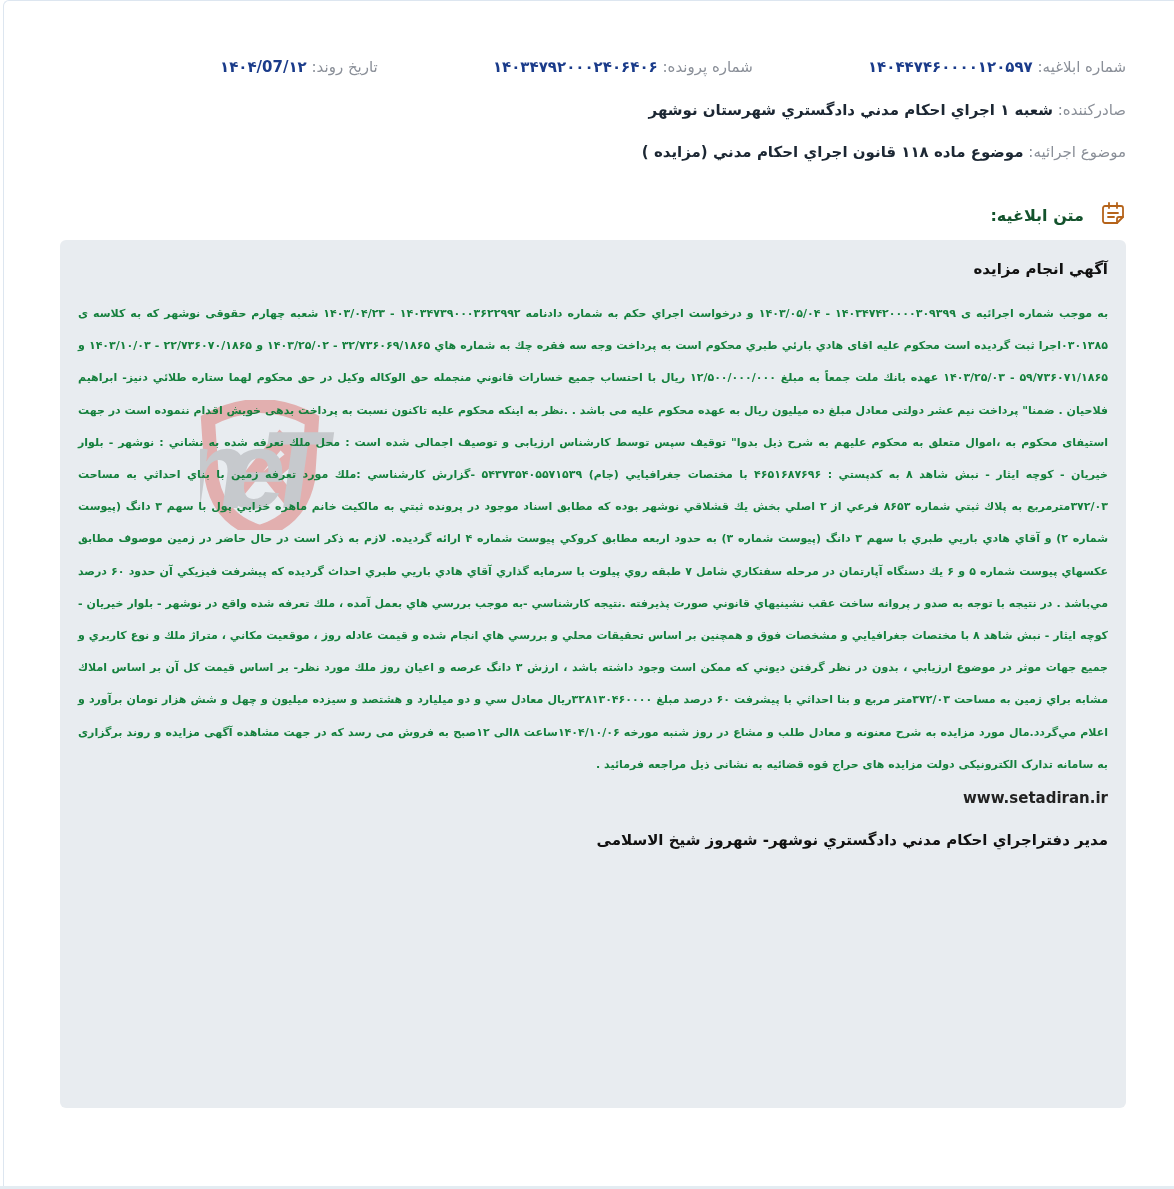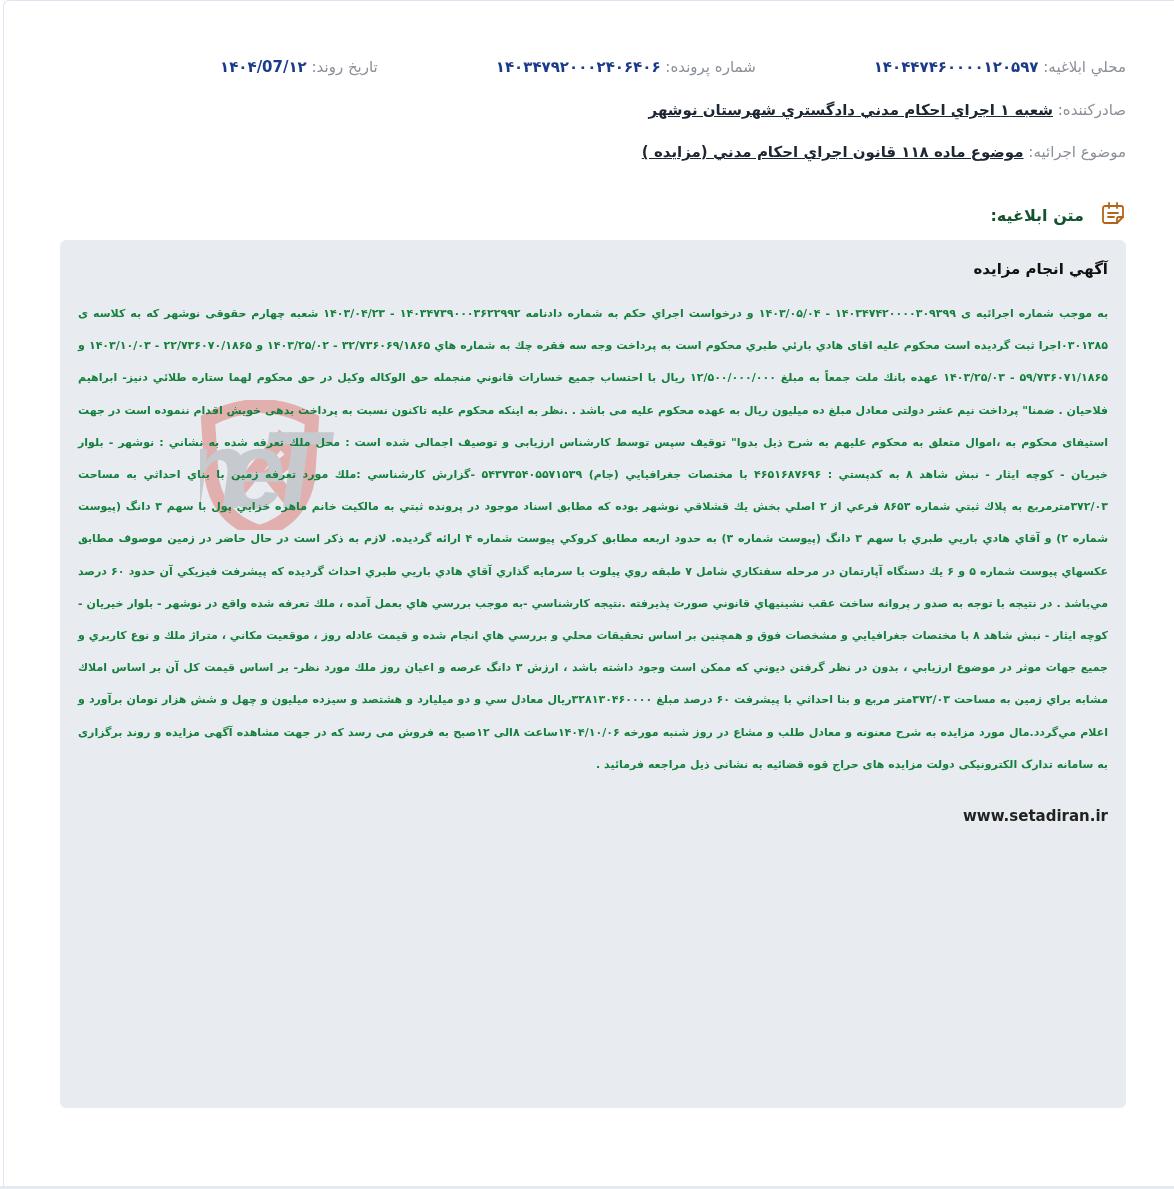--- a/index.html
+++ b/index.html
@@ -42,21 +42,21 @@
     }
     .meta-item { white-space: nowrap; }
     .meta-label { color: #8a8f98; }
     .meta-value { color: #1a3b8a; font-weight: bold; }
     .line {
       position: absolute;
       right: 48px;
       font-size: 15px;
       white-space: nowrap;
     }
-    .line .meta-value { color: #1c2733; text-decoration: underline; }
+    .line .meta-value { color: #1c2733; }
     .section-title {
       position: absolute;
       top: 200px;
       right: 48px;
       display: flex;
       align-items: center;
       gap: 16px;
       color: #14532d;
       font-weight: bold;
       font-size: 16px;
@@ -97,40 +97,40 @@
       color: #15803d;
       text-align: justify;
       text-align-last: right;
       margin-top: 20px;
     }
     .notice-url {
       position: relative;
       font-weight: bold;
       font-size: 15px;
       color: #222;
-      margin-top: 26px;
+      margin-top: 8px;
       direction: ltr;
       text-align: right;
     }
     .notice-signature {
       position: relative;
       font-weight: bold;
       font-size: 15px;
       color: #111;
       margin-top: 24px;
     }
   </style>
 </head>
 <body>
 
 <div class="frame"></div>
 
 <div class="meta-row">
   <div class="meta-item">
-    <span class="meta-label">محلي ابلاغيه:</span>
+    <span class="meta-label">شماره ابلاغيه:</span>
     <span class="meta-value">۱۴۰۴۴۷۴۶۰۰۰۰۱۲۰۵۹۷</span>
   </div>
   <div class="meta-item">
     <span class="meta-label">شماره پرونده:</span>
     <span class="meta-value">۱۴۰۳۴۷۹۲۰۰۰۲۴۰۶۴۰۶</span>
   </div>
   <div class="meta-item">
     <span class="meta-label">تاريخ روند:</span>
     <span class="meta-value">۱۴۰۴/07/۱۲</span>
   </div>
@@ -167,15 +167,16 @@
         <path d="M8 20 Q60 -8 112 20 L108 80 Q100 120 60 132 Q20 120 12 80 Z" fill="none" stroke="#e2a9a9" stroke-width="14"></path>
         <path d="M35 95 L80 40 L95 55 L70 75 L90 100" fill="none" stroke="#e2a9a9" stroke-width="14"></path>
       </g>
       <text x="140" y="108" font-family="Liberation Sans, sans-serif" font-weight="bold" font-size="110" fill="#c3c6ca" transform="skewX(-8)" textLength="480">AriaTender.neT</text>
     </svg>
   </div>
 
   <div class="notice-title">آگهي انجام مزايده</div>
   <div class="notice-body">به موجب شماره اجرائيه ی ۱۴۰۳۴۷۴۲۰۰۰۰۳۰۹۳۹۹ - ۱۴۰۳/۰۵/۰۴ و درخواست اجراي حکم به شماره دادنامه ۱۴۰۳۴۷۳۹۰۰۰۳۶۲۲۹۹۲ - ۱۴۰۳/۰۴/۲۳ شعبه چهارم حقوقی نوشهر که به کلاسه ی ۰۳۰۱۳۸۵اجرا ثبت گرديده است محکوم عليه اقای هادي    بارئي طبري     محکوم است به پرداخت وجه  سه فقره چك به شماره هاي ۳۲/۷۳۶۰۶۹/۱۸۶۵  - ۱۴۰۳/۲۵/۰۲ و ۲۲/۷۳۶۰۷۰/۱۸۶۵ - ۱۴۰۳/۱۰/۰۳ و ۵۹/۷۳۶۰۷۱/۱۸۶۵ - ۱۴۰۳/۲۵/۰۳ عهده بانك ملت جمعاً به مبلغ ۱۲/۵۰۰/۰۰۰/۰۰۰ ريال با احتساب جميع خسارات قانوني منجمله حق الوكاله وكيل در حق محکوم لهما ستاره طلائي دنيز- ابراهيم    فلاحيان     . ضمنا" پرداخت نيم عشر دولتی معادل مبلغ ده ميليون ريال  به عهده محکوم عليه می باشد . .نظر به اينکه محکوم عليه تاکنون نسبت به پرداخت بدهی خويش اقدام ننموده است در جهت استيفای محکوم به  ،اموال متعلق به محکوم عليهم به شرح ذيل  بدوا" توقيف  سپس توسط كارشناس ارزيابی و توصيف اجمالی شده است : محل ملك تعرفه شده به نشاني : نوشهر - بلوار خيريان - كوچه ايثار - نبش شاهد ۸ به كدپستي : ۴۶۵۱۶۸۷۶۹۶ با مختصات جغرافيايي (جام) ۵۴۳۷۳۵۴۰۵۵۷۱۵۳۹ -گزارش كارشناسي :ملك مورد تعرفه زمين با بناي احداثي به مساحت ۳۷۲/۰۳مترمربع به پلاك ثبتي شماره  ۸۶۵۳ فرعي از ۲ اصلي بخش يك قشلاقي نوشهر بوده كه مطابق اسناد موجود در پرونده ثبتي به مالكيت خانم ماهره خزايي پول با سهم ۳ دانگ  (پيوست شماره ۲)  و آقاي هادي باريي طبري با سهم ۳ دانگ (پيوست شماره ۳)  به حدود اربعه مطابق كروكي پيوست شماره ۴ ارائه گرديده. لازم به ذكر است در حال حاضر در زمين موصوف مطابق عكسهاي پيوست شماره ۵ و ۶ يك دستگاه آپارتمان در مرحله سفتكاري شامل ۷ طبقه روي پيلوت با سرمايه گذاري آقاي هادي باريي طبري احداث گرديده كه پيشرفت فيزيكي آن حدود ۶۰ درصد مي‌باشد . در نتيجه با توجه به صدو ر پروانه ساخت عقب نشينيهاي قانوني صورت پذيرفته .نتيجه كارشناسي -به موجب بررسي هاي بعمل آمده ، ملك تعرفه شده واقع در نوشهر - بلوار خيريان - كوچه ايثار - نبش شاهد ۸ با مختصات جغرافيايي و مشخصات فوق و همچنين بر اساس تحقيقات محلي و بررسي هاي انجام شده و قيمت عادله روز ، موقعيت مكاني ، متراژ ملك و نوع كاربري و جميع جهات موثر در موضوع ارزيابي ، بدون در نظر گرفتن ديوني كه ممكن است وجود داشته باشد ، ارزش ۳ دانگ عرصه و اعيان روز ملك مورد نظر- بر اساس قيمت كل آن بر اساس املاك مشابه براي زمين به مساحت ۳۷۲/۰۳متر مربع و بنا احداثي با پيشرفت ۶۰ درصد مبلغ ۳۲۸۱۳۰۴۶۰۰۰۰ريال معادل سي و دو ميليارد و هشتصد و سيزده ميليون و چهل و شش هزار تومان برآورد و اعلام مي‌گردد.مال مورد مزايده به شرح معنونه و معادل طلب و مشاع در روز شنبه مورخه ۱۴۰۴/۱۰/۰۶ساعت ۸الی ۱۲صبح به فروش می رسد  كه  در جهت مشاهده آگهی مزايده و روند برگزاری  به سامانه تدارک الکترونيکی دولت مزايده های حراج قوه قضائيه به نشانی ذيل مراجعه فرمائيد .</div>
   <div class="notice-url">www.setadiran.ir</div>
+  <div class="notice-signature">مدير دفتراجراي احكام مدني دادگستري نوشهر- شهروز شيخ الاسلامی</div>
 </div>
 
 <div class="bottom-line"></div>
 
 </body></html>

